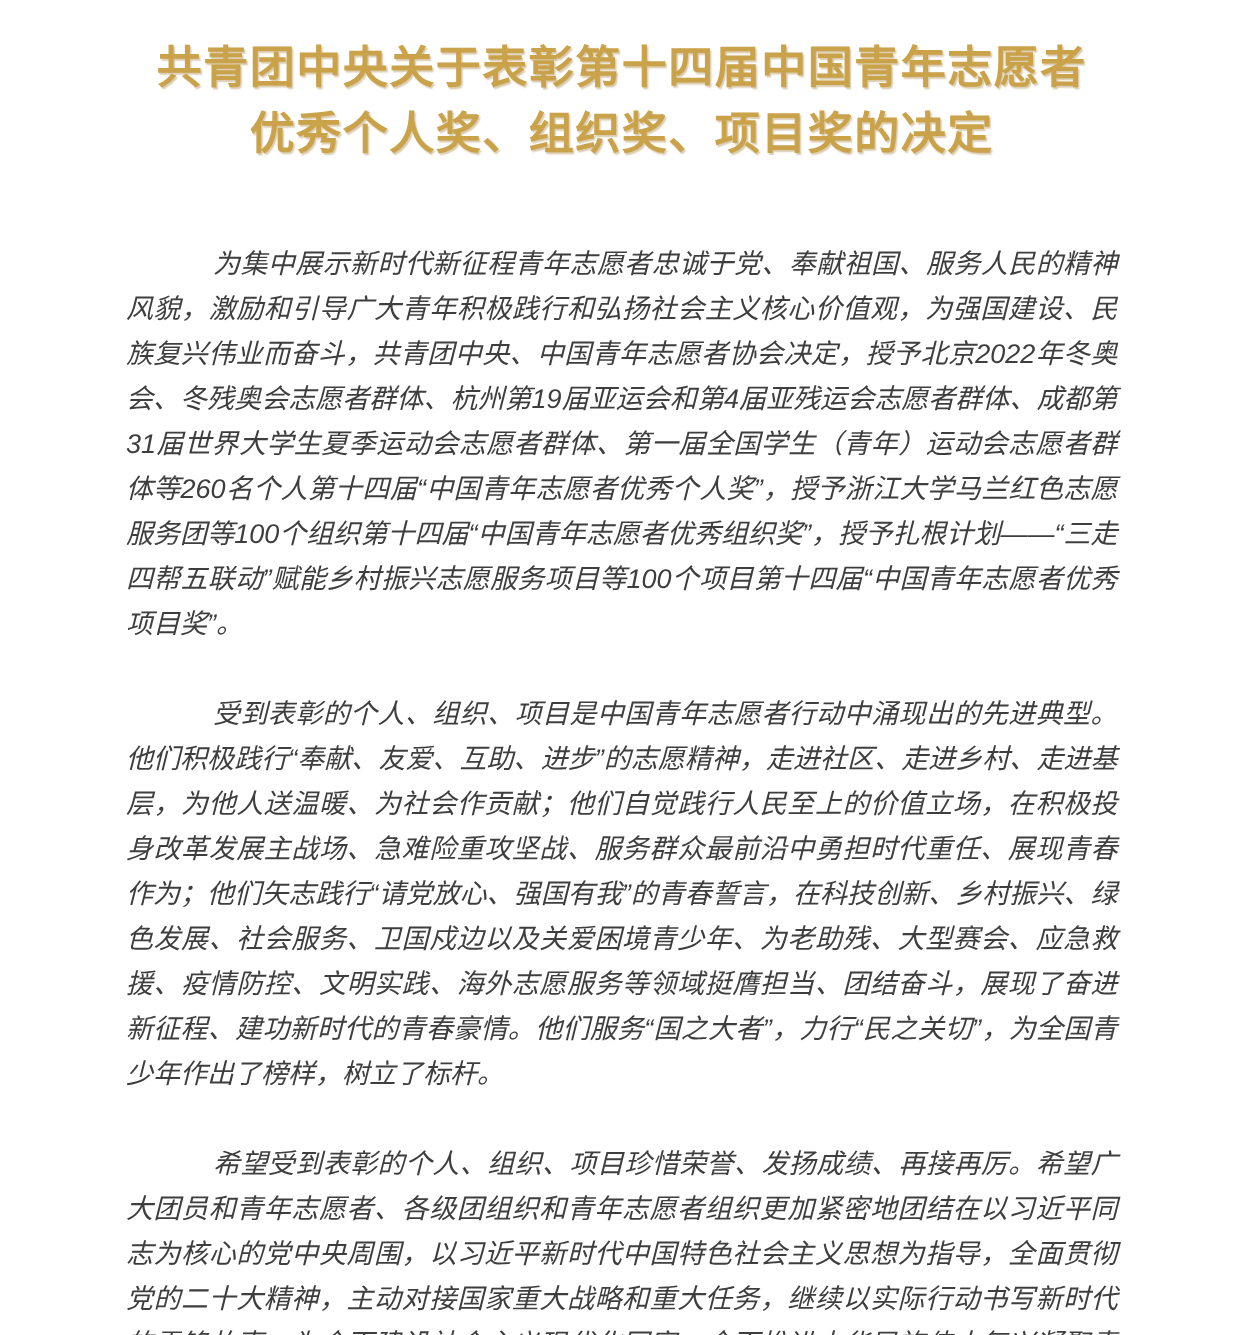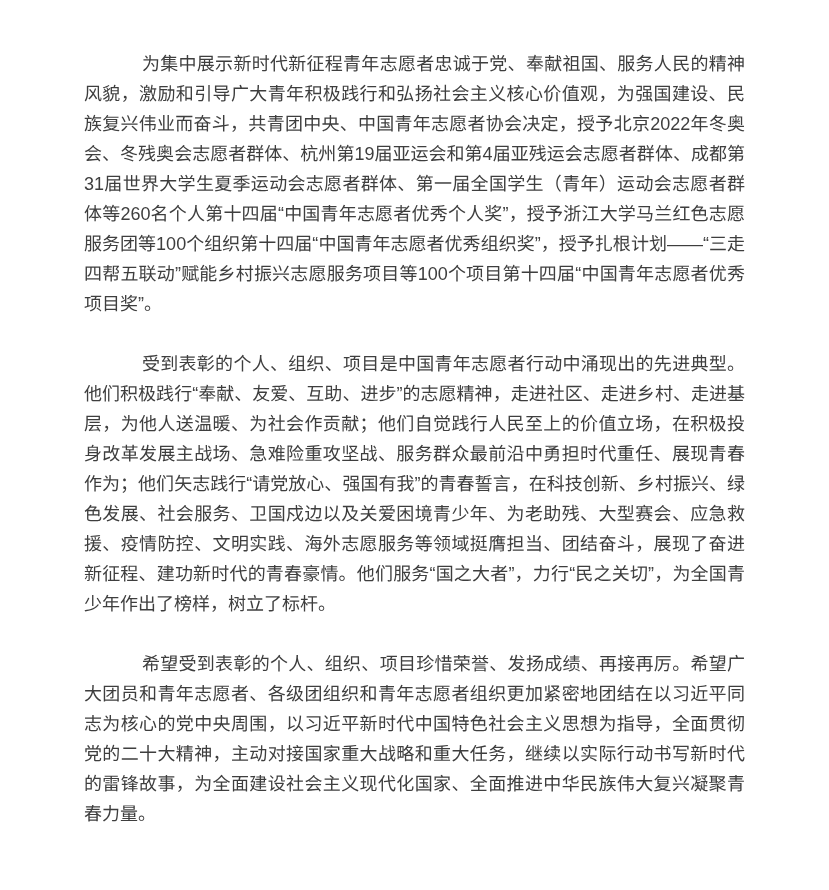--- a/index.html
+++ b/index.html
@@ -35,25 +35,30 @@
     font-size: 18px;
     line-height: 30px;
     color: var(--body-text, #3E3E3E);
     text-align: justify;
     text-justify: inter-character;
   }
   .doc-body p {
     margin: 0 0 30px 0;
     text-indent: 58px;
     word-break: break-all;
+    font-style: italic;
   }
 </style>
 </head>
 <body>
 
 <div class="page">
+  <h1 class="doc-title">
+    <span class="title-line">共青团中央关于表彰第十四届中国青年志愿者</span>
+    <span class="title-line">优秀个人奖、组织奖、项目奖的决定</span>
+  </h1>
 
   <div class="doc-body">
     <p>为集中展示新时代新征程青年志愿者忠诚于党、奉献祖国、服务人民的精神风貌，激励和引导广大青年积极践行和弘扬社会主义核心价值观，为强国建设、民族复兴伟业而奋斗，共青团中央、中国青年志愿者协会决定，授予北京2022年冬奥会、冬残奥会志愿者群体、杭州第19届亚运会和第4届亚残运会志愿者群体、成都第31届世界大学生夏季运动会志愿者群体、第一届全国学生（青年）运动会志愿者群体等260名个人第十四届“中国青年志愿者优秀个人奖”，授予浙江大学马兰红色志愿服务团等100个组织第十四届“中国青年志愿者优秀组织奖”，授予扎根计划——“三走四帮五联动”赋能乡村振兴志愿服务项目等100个项目第十四届“中国青年志愿者优秀项目奖”。</p>
     <p>受到表彰的个人、组织、项目是中国青年志愿者行动中涌现出的先进典型。他们积极践行“奉献、友爱、互助、进步”的志愿精神，走进社区、走进乡村、走进基层，为他人送温暖、为社会作贡献；他们自觉践行人民至上的价值立场，在积极投身改革发展主战场、急难险重攻坚战、服务群众最前沿中勇担时代重任、展现青春作为；他们矢志践行“请党放心、强国有我”的青春誓言，在科技创新、乡村振兴、绿色发展、社会服务、卫国戍边以及关爱困境青少年、为老助残、大型赛会、应急救援、疫情防控、文明实践、海外志愿服务等领域挺膺担当、团结奋斗，展现了奋进新征程、建功新时代的青春豪情。他们服务“国之大者”，力行“民之关切”，为全国青少年作出了榜样，树立了标杆。</p>
     <p>希望受到表彰的个人、组织、项目珍惜荣誉、发扬成绩、再接再厉。希望广大团员和青年志愿者、各级团组织和青年志愿者组织更加紧密地团结在以习近平同志为核心的党中央周围，以习近平新时代中国特色社会主义思想为指导，全面贯彻党的二十大精神，主动对接国家重大战略和重大任务，继续以实际行动书写新时代的雷锋故事，为全面建设社会主义现代化国家、全面推进中华民族伟大复兴凝聚青春力量。</p>
   </div>
 </div>
 
 </body></html>

